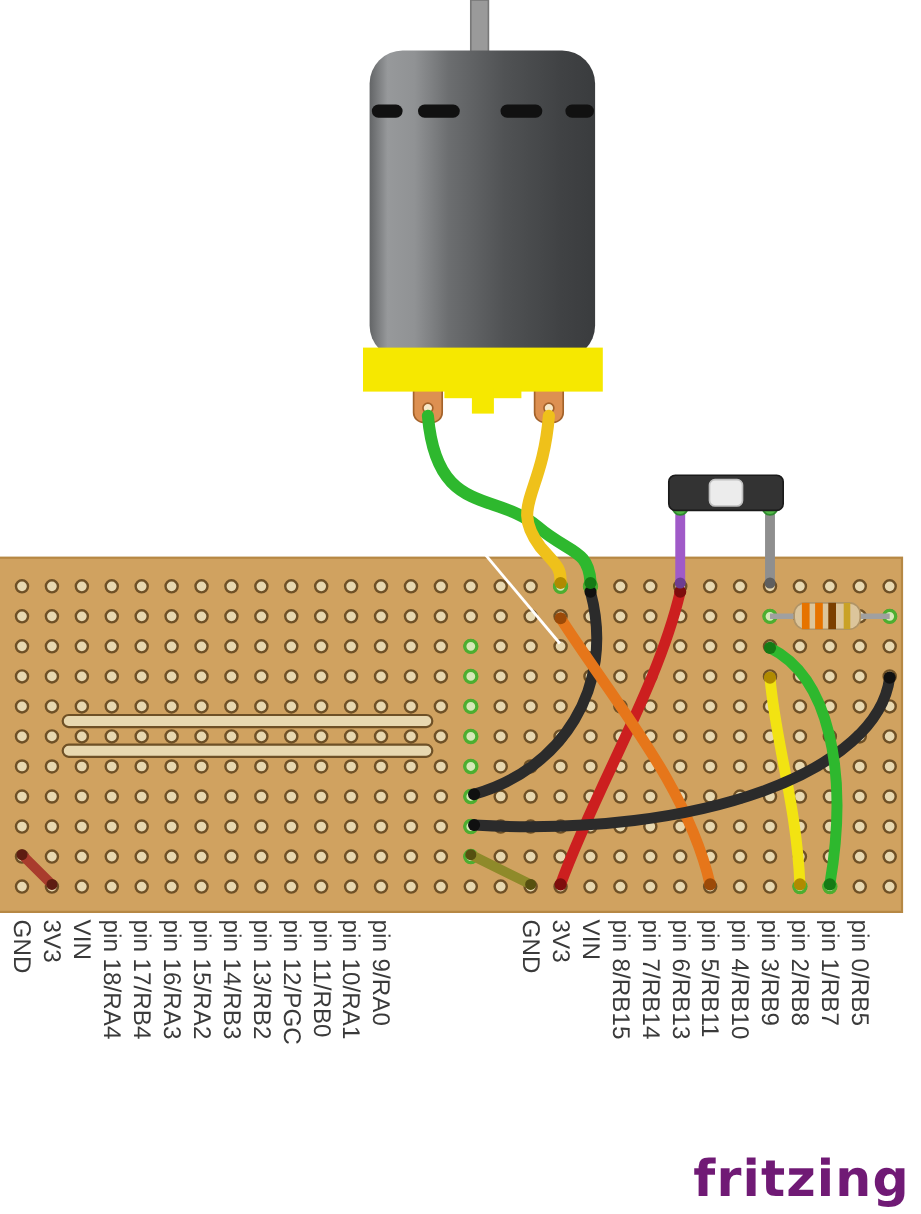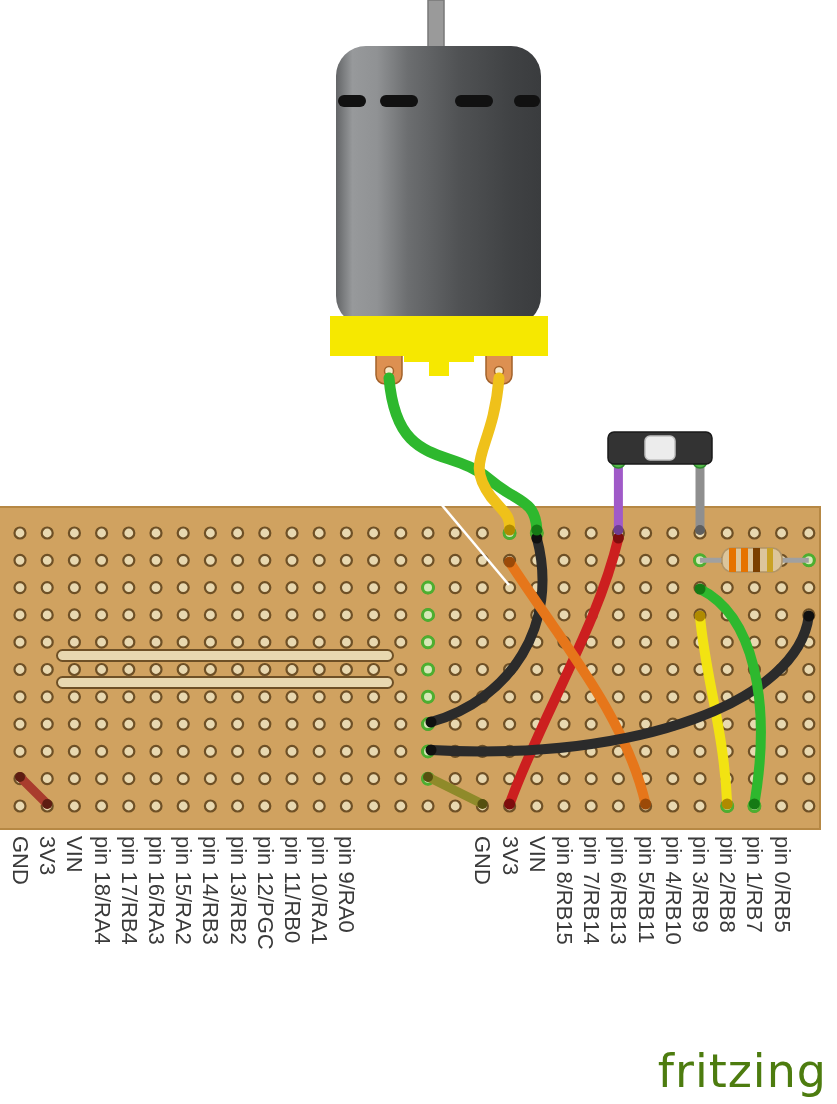--- a/index.html
+++ b/index.html
@@ -1,20 +1,20 @@
 <!DOCTYPE html>
 <html><head>
 <meta charset="utf-8">
 <style>
   html,body{margin:0;padding:0;background:#ffffff;}
   .page{position:relative;width:837px;height:1104px;background:#ffffff;overflow:hidden;
         font-family:"Liberation Sans",sans-serif;}
   .canvas{position:absolute;left:0;top:0;}
-  .logo{position:absolute;right:10px;bottom:6px;font-size:46px;font-weight:normal;
-        letter-spacing:1px;color:#4d7c0f;font-family:"DejaVu Sans",sans-serif;margin-left:33px;}
+  .logo{position:absolute;right:10px;bottom:6px;font-size:46px;font-weight:bold;
+        letter-spacing:1px;color:#701a75;font-family:"DejaVu Sans",sans-serif;margin-left:33px;}
   text.pin-label{font-family:"Liberation Sans",sans-serif;font-size:22px;}
 </style>
 </head>
 <body>
 
 <div class="page">
 
   <svg class="canvas" width="837" height="1104" viewBox="0 0 837 1104">
     <defs>
       <linearGradient id="motorBody" x1="0" y1="0" x2="1" y2="0">

